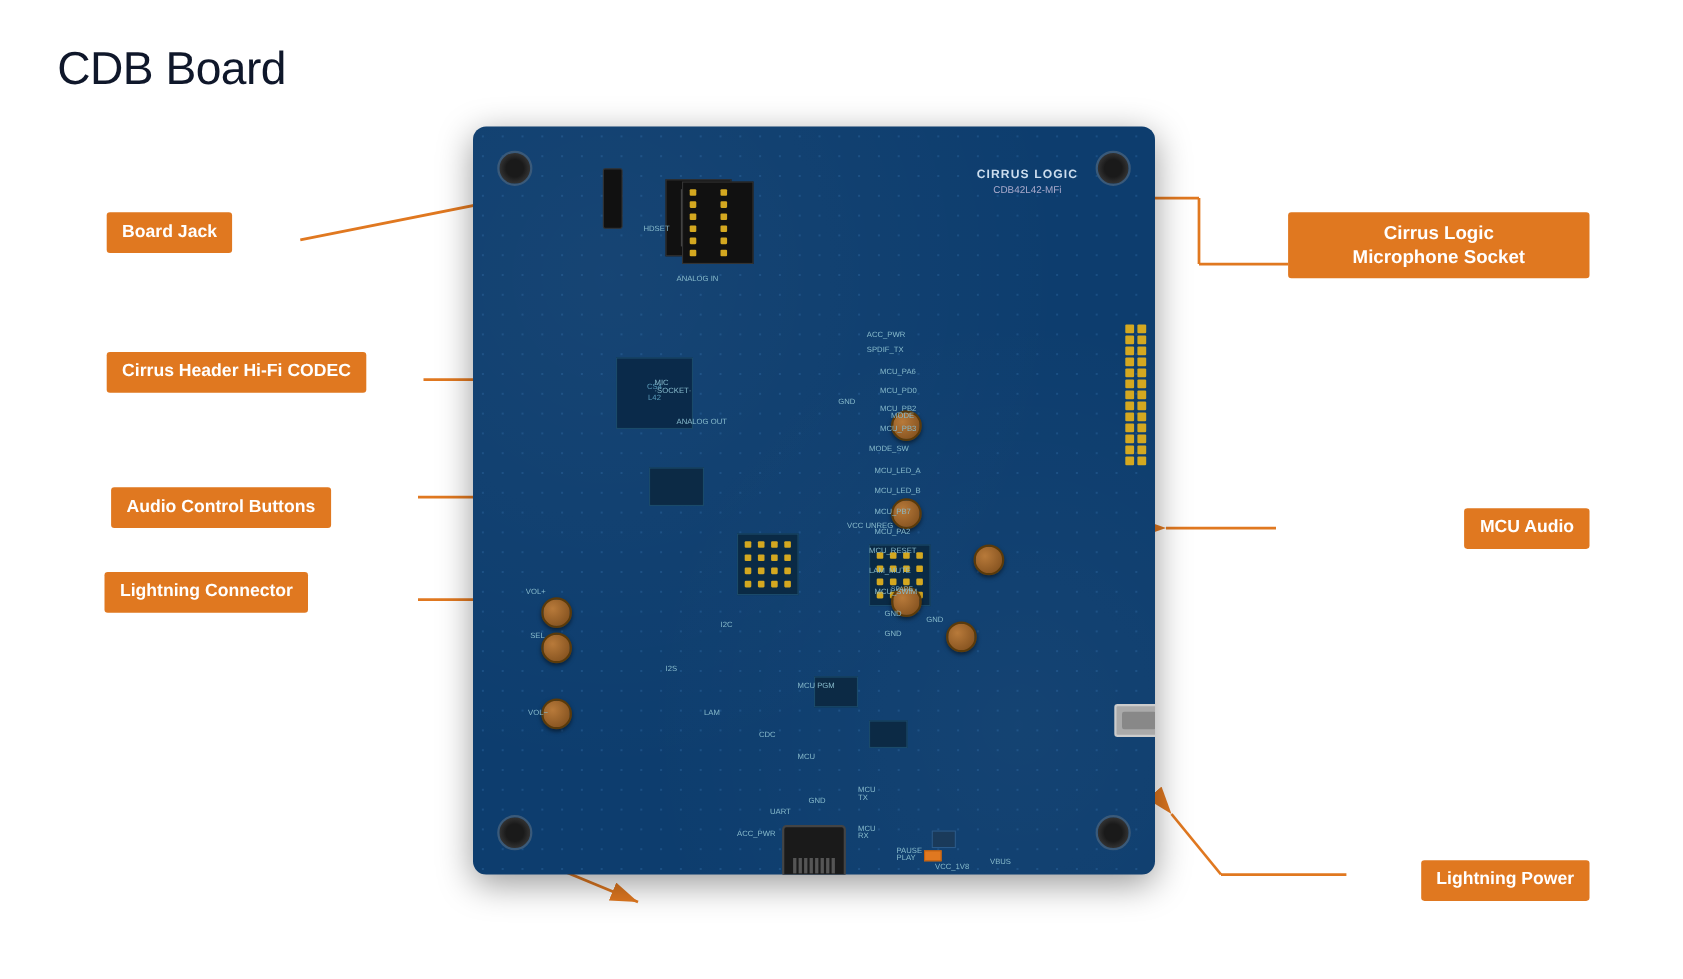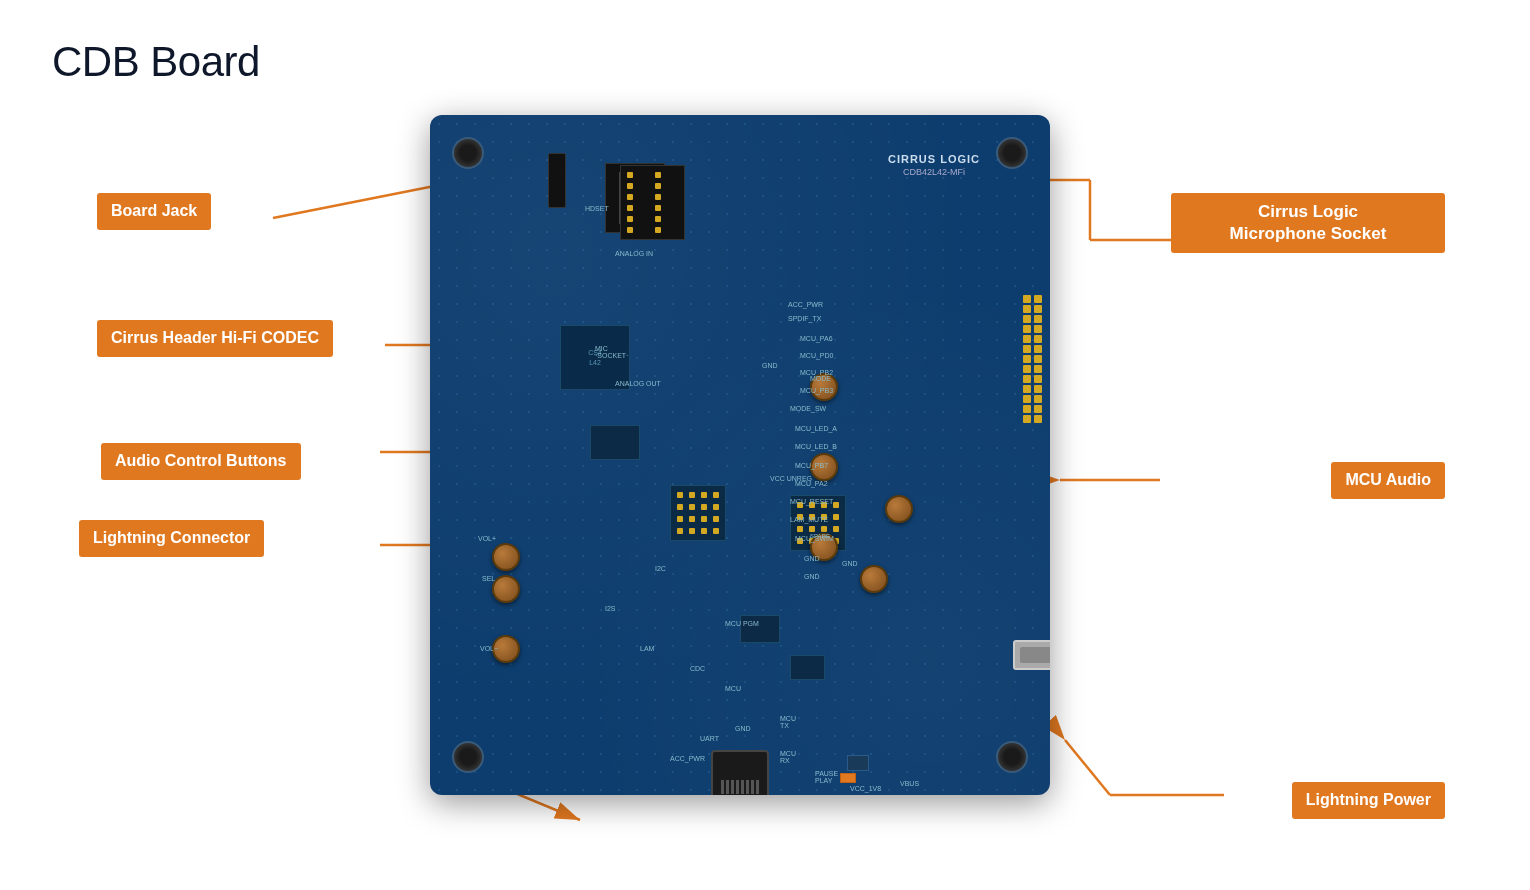--- a/index.html
+++ b/index.html
@@ -462,21 +462,21 @@
     <div style="position:absolute; top:658px; left:410px; width:16px; height:10px; background:#e07820; border:1px solid #c06010;"></div>
   </div>
 </div>
 
 <div class="annotation" style="top:193px; left:97px;">Board Jack</div>
 
 <div class="annotation" style="top:320px; left:97px;">Cirrus Header Hi-Fi CODEC</div>
 
 <div class="annotation" style="top:427px; left:101px;margin-top:16px;">Audio Control Buttons</div>
 
-<div class="annotation" style="top:520px; left:79px;">Lightning Connector</div>
+<div class="annotation" style="top:520px; left:95px;">Lightning Connector</div>
 
 <div class="annotation large" style="top:193px; right:85px; width:274px;">
   <span style="white-space: pre-line;">Cirrus Logic
 Microphone Socket</span>
 </div>
 
 <div class="annotation" style="top:462px; right:85px;">MCU Audio</div>
 
 <div class="annotation" style="bottom:71px; right:85px;">Lightning Power</div>
 

